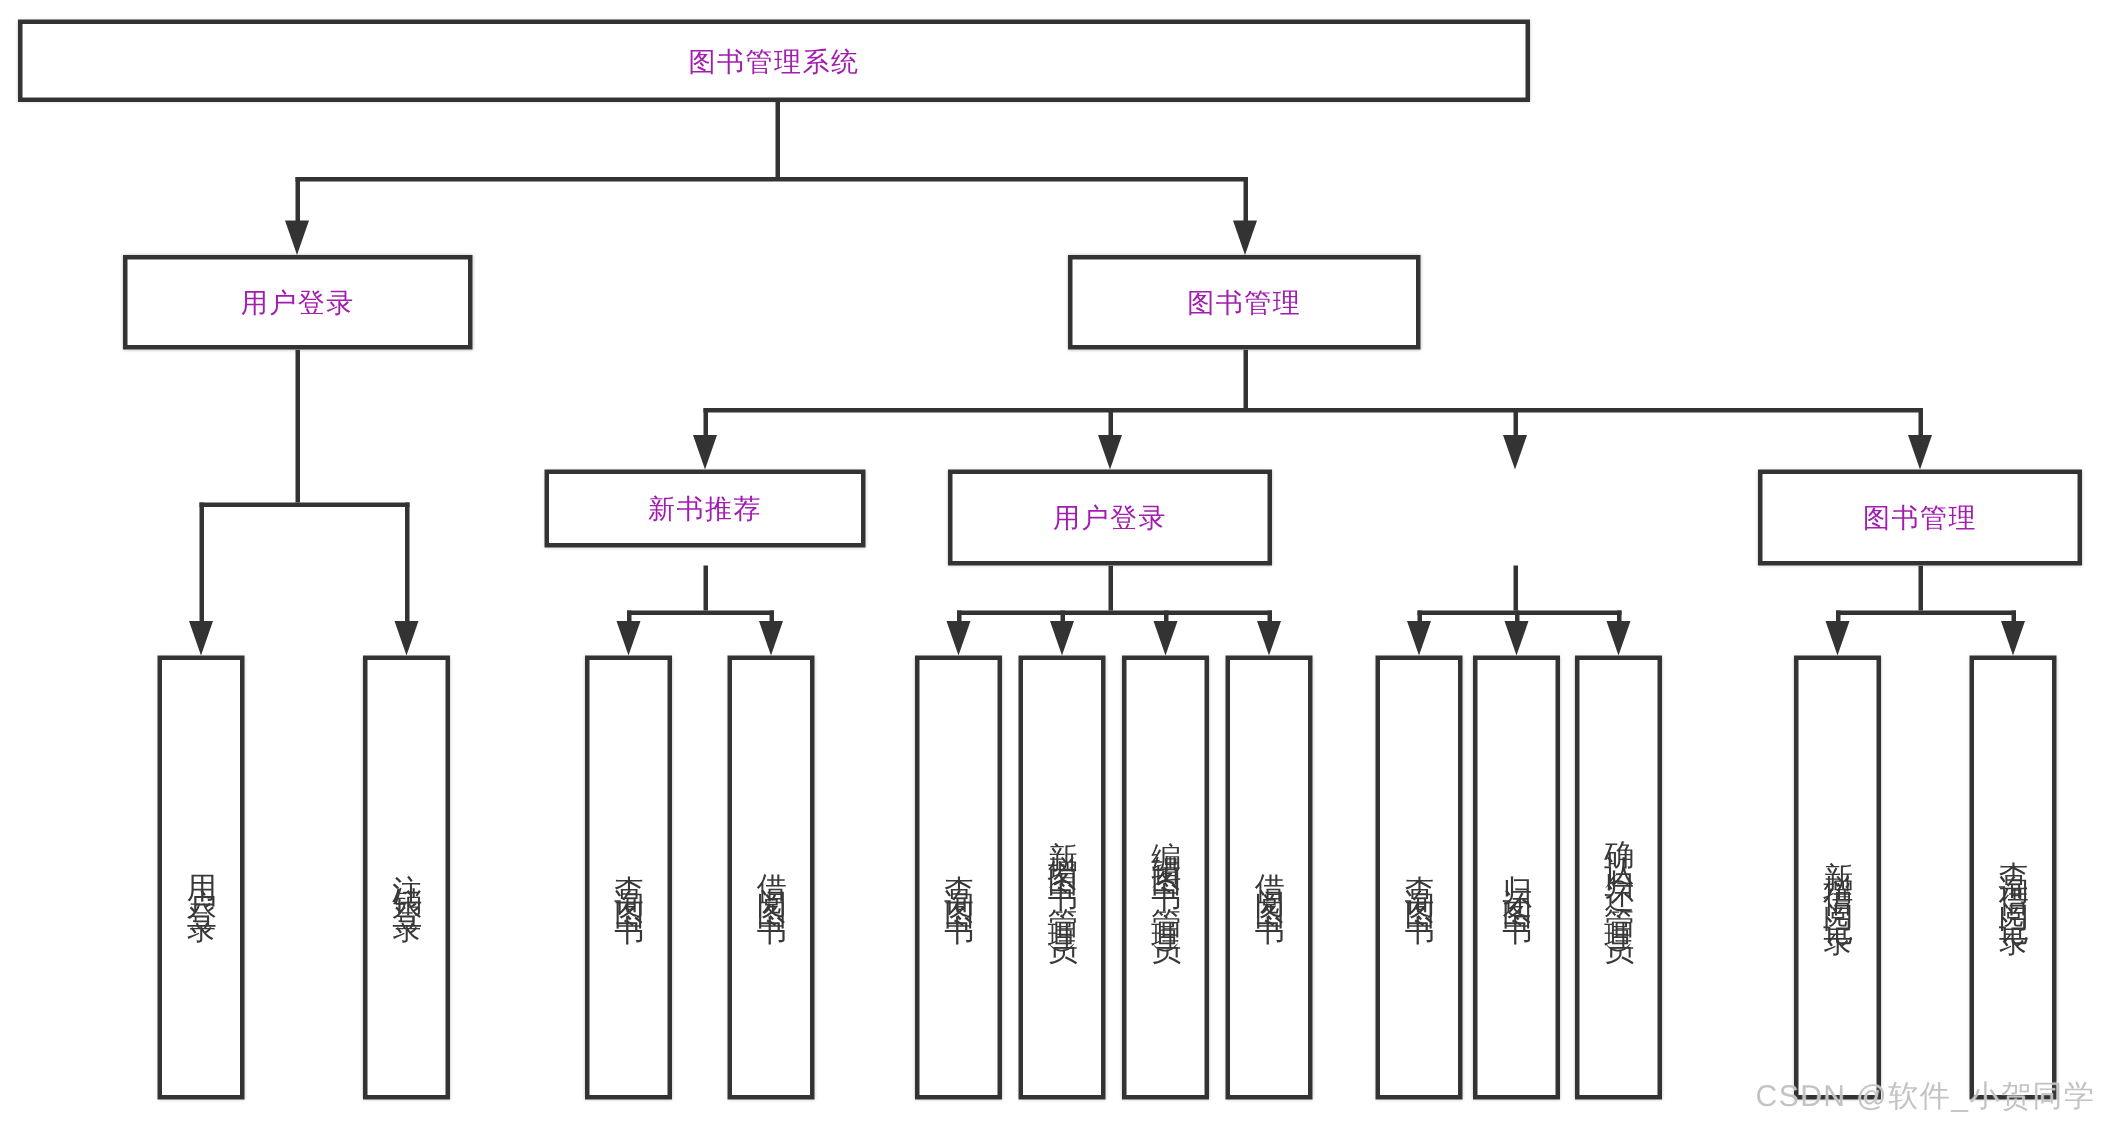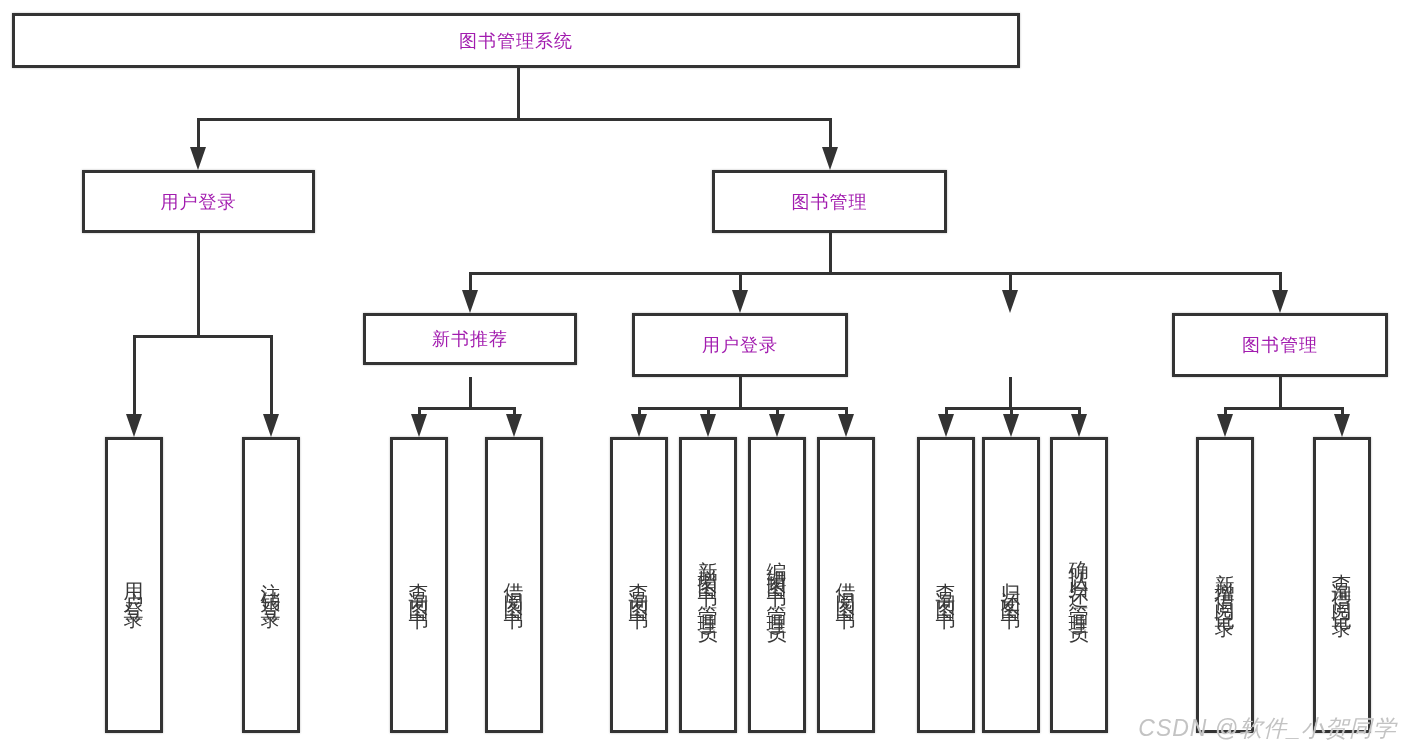--- a/index.html
+++ b/index.html
@@ -55,27 +55,26 @@
     position:absolute;
     width:0;height:0;
     border-left:8px solid transparent;
     border-right:8px solid transparent;
     border-top:23px solid #333333;
     z-index:1;
   }
   .watermark{
     position:absolute;
     right:8px;bottom:3px;
-    font-size:23px;
+    font-size:20px;
     color:rgba(192,192,192,0.95);
     text-shadow:0 0 1px #ffffff;
     letter-spacing:1px;
     z-index:5;
     white-space:nowrap;
-    font-style:italic;
   }
 </style>
 </head>
 <body>
 
 <div id="canvas">
 
   <div class="hbox" style="left:12px;top:13px;width:1008px;height:55px">
     <span class="hlabel">图书管理系统</span>
   </div>

